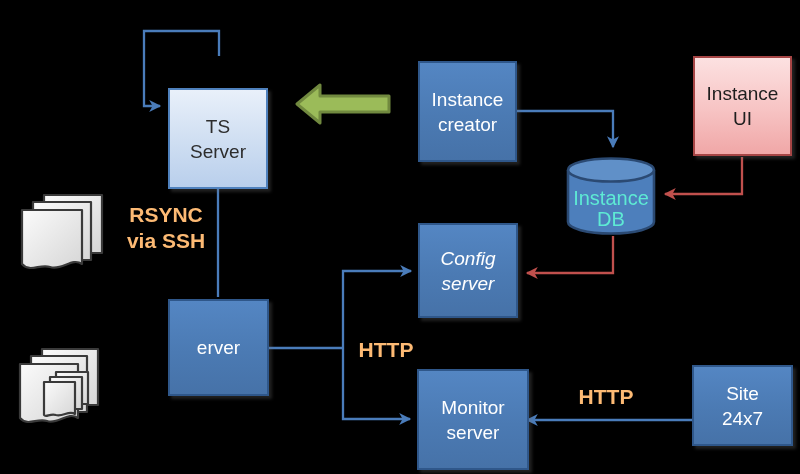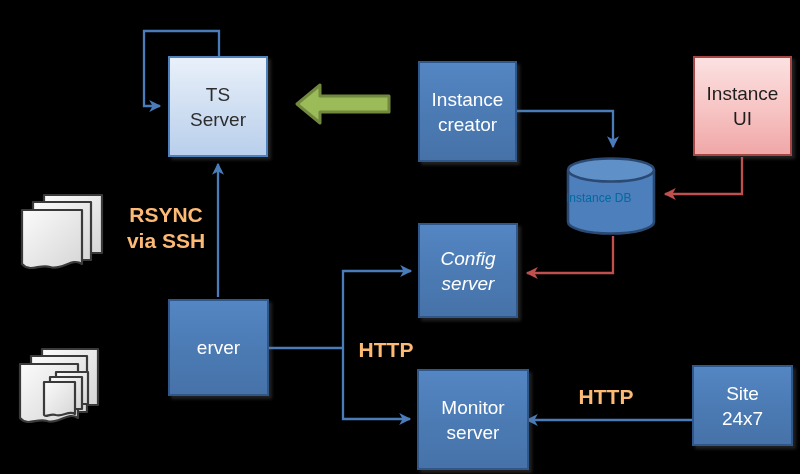--- a/index.html
+++ b/index.html
@@ -8,29 +8,29 @@
   svg.overlay{position:absolute;left:0;top:0;z-index:1;}
   .node{position:absolute;z-index:2;display:flex;flex-direction:column;align-items:center;
         justify-content:center;text-align:center;font-size:19px;line-height:25px;
         box-sizing:border-box;}
   .node .ln{display:block;}
   .blue-box{background:linear-gradient(180deg,#5486c3 0%,#4b7ab3 55%,#4672a8 100%);
             border:2px solid #2f578a;color:#fff;
             box-shadow:3px 3px 3px rgba(120,120,120,0.28);}
   .ts-box{background:linear-gradient(180deg,#e9f0fa 0%,#d3e1f3 45%,#b9cfec 100%);
           border:2px solid #4f81bd;color:#2d2d2d;
-          box-shadow:3px 3px 3px rgba(120,120,120,0.28);}
+          box-shadow:3px 3px 3px rgba(120,120,120,0.28);margin-top:32px;}
   .pink-box{background:linear-gradient(180deg,#fce1e1 0%,#f7c3c3 55%,#f0a7a7 100%);
             border:2px solid #a64545;color:#1e1e1e;
             box-shadow:3px 3px 3px rgba(120,120,120,0.28);}
   .gray-label{position:absolute;z-index:2;color:#fdba74;font-weight:bold;font-size:21px;
               line-height:26px;text-align:center;}
   .icon{position:absolute;z-index:2;}
-  .db-label{position:absolute;z-index:3;color:#0369a1;font-size:12px;line-height:21px;
-            text-align:left;}
+  .db-label{position:absolute;z-index:3;color:#5eead4;font-size:20px;line-height:21px;
+            text-align:center;}
 </style>
 </head>
 <body>
 
 <div id="stage">
 
   <svg class="overlay" width="800" height="474" viewBox="0 0 800 474">
     <defs>
       <marker id="mb" viewBox="0 0 10 10" refX="9" refY="5" markerWidth="13" markerHeight="12" orient="auto" markerUnits="userSpaceOnUse">
         <path d="M0,0 L10,5 L0,10 L2.8,5 Z" fill="#4a7cba"></path>

